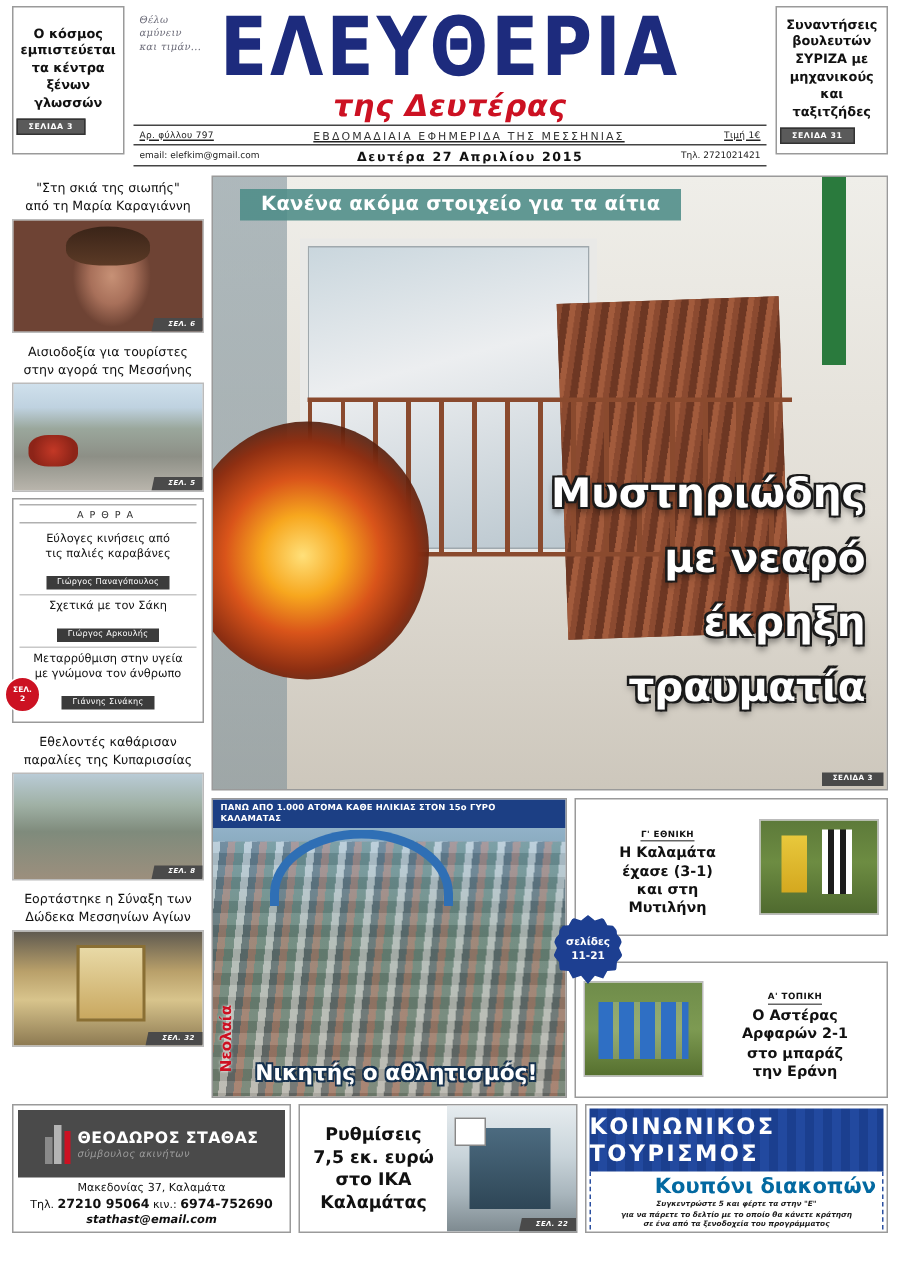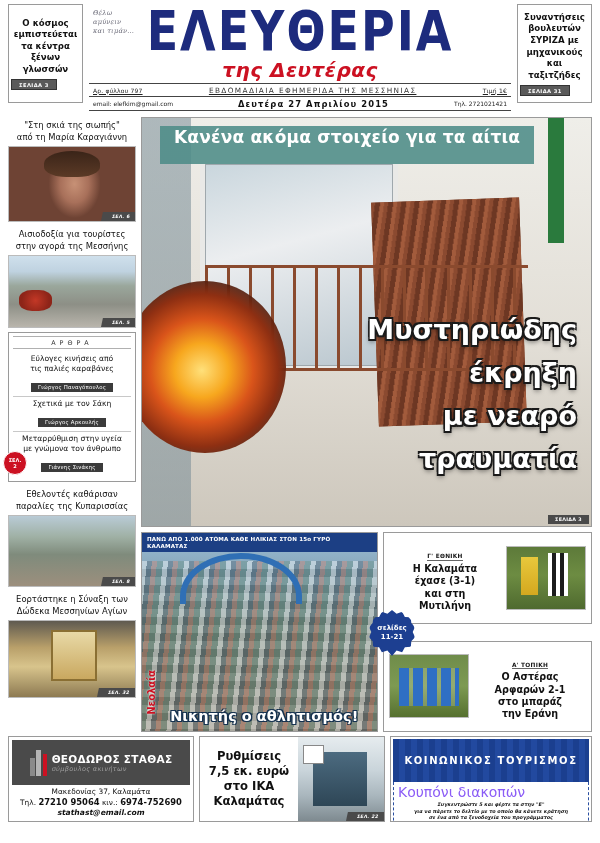--- a/index.html
+++ b/index.html
@@ -171,22 +171,22 @@
       radial-gradient(circle at 48% 52%, #ffe07a 0%, #f7a71e 22%, #d9541a 42%, #8e2f12 62%, rgba(40,20,12,.85) 80%, rgba(30,24,22,.2) 100%);
     border-radius: 50%;
   }
   .hero-crane {
     position:absolute; right: 6%; top: 0; width: 16px; height: 56%;
     background: linear-gradient(180deg, #2a7a3d 0%, #2a7a3d 55%, rgba(0,0,0,0) 55%);
   }
   .hero-banner {
     position: absolute; left: 18px; top: 8px;
     background: rgba(77,140,136,.88); color: #fff;
-    font-size: 17px; font-weight: bold; letter-spacing: .2px;
-    padding: 4px 14px 20px 14px; line-height: 14px;
+    font-size: 13px; font-weight: bold; letter-spacing: .2px;
+    padding: 4px 14px 3px 14px; line-height: 14px;
   }
   .hero-headline {
     position: absolute; right: 14px; top: 190px; text-align: right;
     color: #fff; font-weight: bold; font-size: 27px; line-height: 43px;
     text-shadow:
       -1.6px -1.6px 0 #1a1a1a, 1.6px -1.6px 0 #1a1a1a,
       -1.6px 1.6px 0 #1a1a1a, 1.6px 1.6px 0 #1a1a1a,
       0 3px 5px rgba(0,0,0,.55);
   }
   .hero-headline div { white-space: nowrap; }
@@ -300,25 +300,25 @@
     background: linear-gradient(180deg,#4c6b80 0%, #2e4656 100%);
   }
   .ad-ika-photo::after {
     content:""; position:absolute; left:6%; top:10%; width:22%; height:20%;
     background:#fff; border:1px solid #888;
   }
 
   .ad-coupon { flex: 1; background:#fff; padding: 2px; }
   .cp-top {
     background: repeating-linear-gradient(90deg,#1b3f8f 0 6px,#22499f 6px 12px);
-    color:#fff; text-align:center; font-size: 10px; font-weight:bold;
-    letter-spacing: 1.6px; padding: 16px 0;
+    color:#fff; font-size: 15px; font-weight:bold;
+    letter-spacing: 1.6px; padding: 3px 0;
   }
   .cp-body { border: 1px dashed #2a4fa0; border-top:none; padding: 2px 4px 1px 4px; position:relative; }
-  .cp-title { text-align:left; color:#8b5cf6; font-size: 14px; font-weight:normal; line-height: 17px; }
+  .cp-title { text-align:right; color:#0369a1; font-size: 14px; font-weight:bold; line-height: 17px; }
   .cp-fine { text-align:center; font-size: 4.9px; font-style:italic; font-weight:bold; color:#1a1a1a; line-height: 6.6px; }
   .cp-valid {
     margin: 2px auto 0 auto; background:#1b3f8f; color:#fff; text-align:center;
     font-size: 7px; font-weight:bold; font-style:italic; padding: 1.5px 0; width: 108px;
   }
   .cp-scissors { position:absolute; left: 2px; bottom: 2px; font-size: 12px; color:#1b3f8f; }
   .cp-foot { text-align:right; font-size: 5px; font-weight:bold; color:#cc1122; padding-top:1px; }
   .cp-foot b { font-size: 8px; }
 </style>
 </head>
@@ -454,22 +454,22 @@
         <div class="hero-window"></div>
         <div class="hero-damage"></div>
         <div class="hero-rail"></div>
         <div class="hero-blast"></div>
         <div class="hero-crane"></div>
 
         <div class="hero-banner">Κανένα ακόμα στοιχείο για τα αίτια</div>
 
         <div class="hero-headline">
           <div>Μυστηριώδης</div>
+          <div>με νεαρό</div>
           <div>έκρηξη</div>
-          <div>με νεαρό</div>
           <div>τραυματία</div>
         </div>
 
         <div class="hero-tag">ΣΕΛΙΔΑ 3</div>
       </div>
 
       <div class="sports">
 
         <div class="sp-left">
           <div class="crowd-tex"></div>

